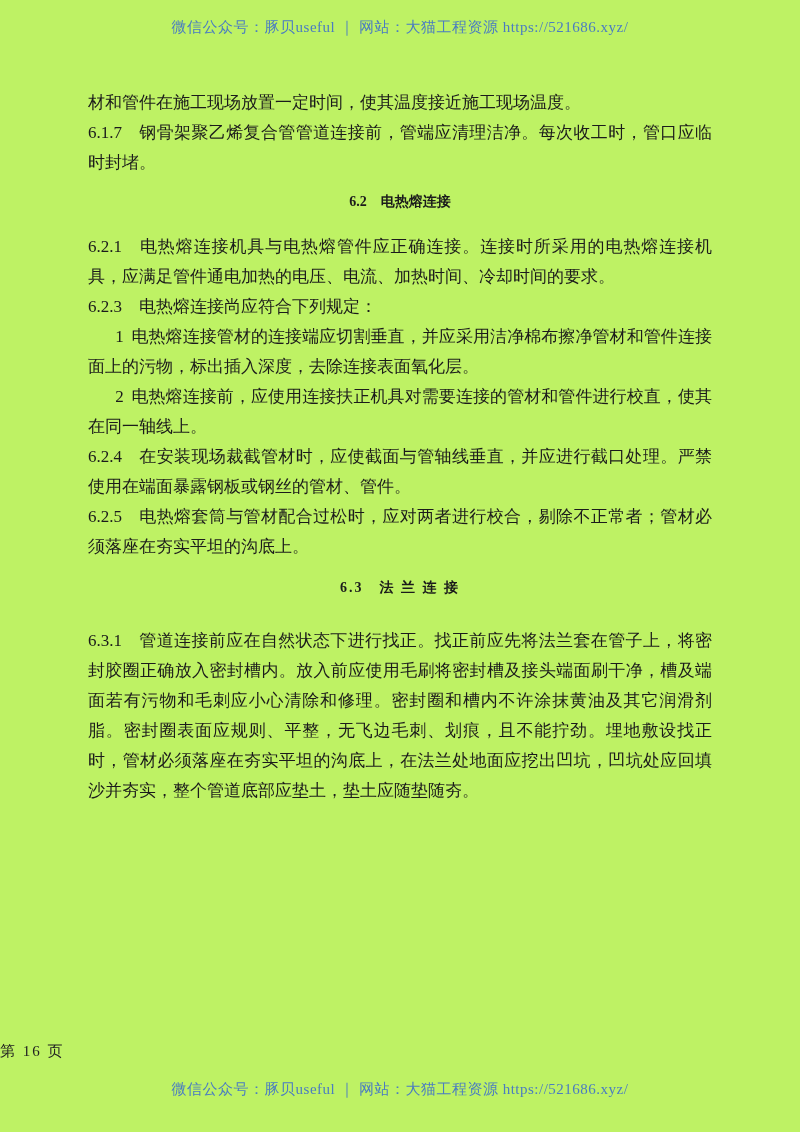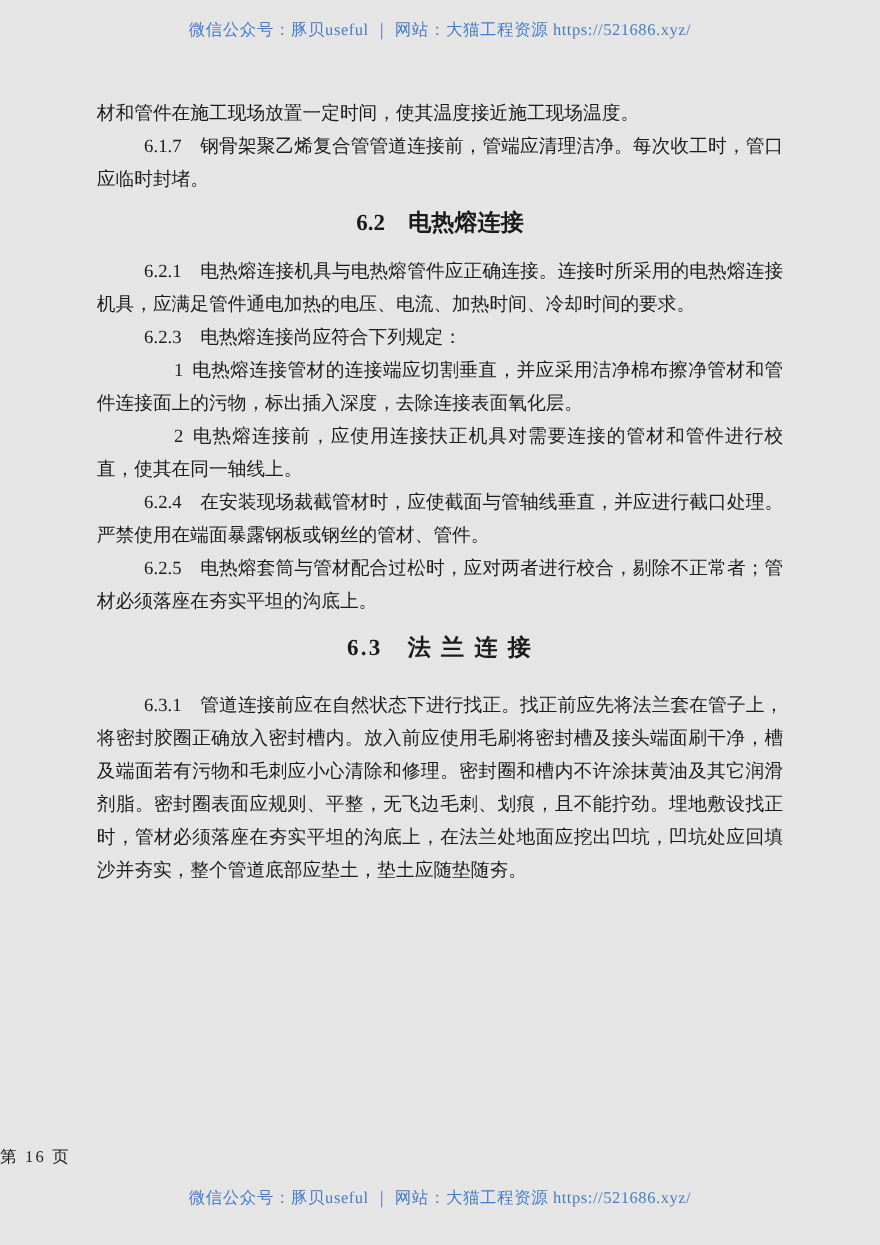--- a/index.html
+++ b/index.html
@@ -11,21 +11,21 @@
     height: 1132px;
     background: #fdfdfd;
     position: relative;
     overflow: hidden;
     font-family: "Liberation Serif", "DejaVu Serif", serif;
     color: #1b1b1b;
   }
   .page {
     position: absolute;
     inset: 0;
-    background: #e5e5e5;
+    background: #bef264;
     font-family: Liberation Serif, serif;
   }
   .banner {
     position: absolute;
     left: 0;
     width: 100%;
     text-align: center;
     color: #4a7cc2;
     font-size: 15px;
     letter-spacing: 0.5px;
@@ -42,26 +42,25 @@
   .para {
     margin: 0;
     font-size: 17px;
     line-height: 30px;
     text-align: justify;
     text-justify: inter-ideograph;
   }
   .cnum {
     margin-right: 1em;
     white-space: pre;
-    margin-left: 43px;
   }
   .subitem { text-indent: 1.6em; }
   .subitem .cnum { margin-right: 0.45em; }
   .heading {
-    font-size: 21px;
+    font-size: 14px;
     font-weight: bold;
     text-align: center;
     line-height: 32px;
     margin: 8px 0 14px 0;
     white-space: pre;
   }
   .heading-63 {
     margin: 10px 0 22px 0;
     letter-spacing: 2px;
   }

